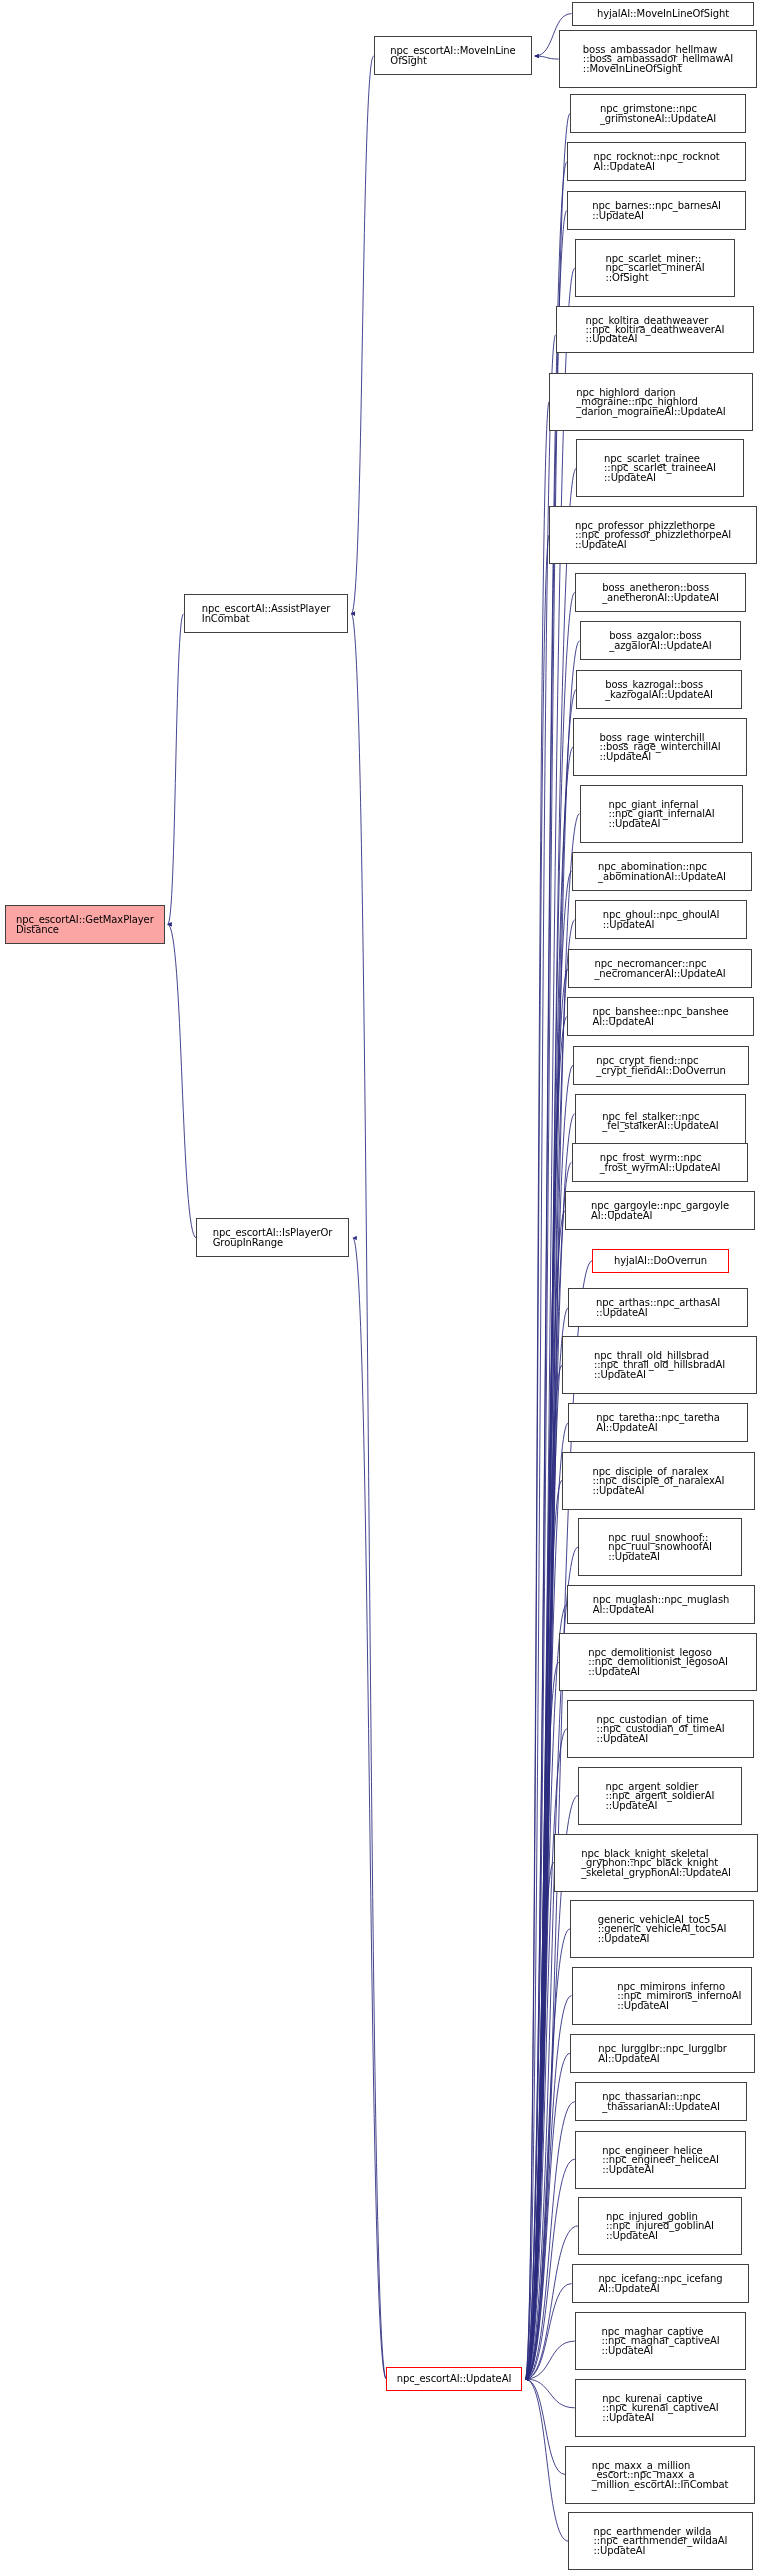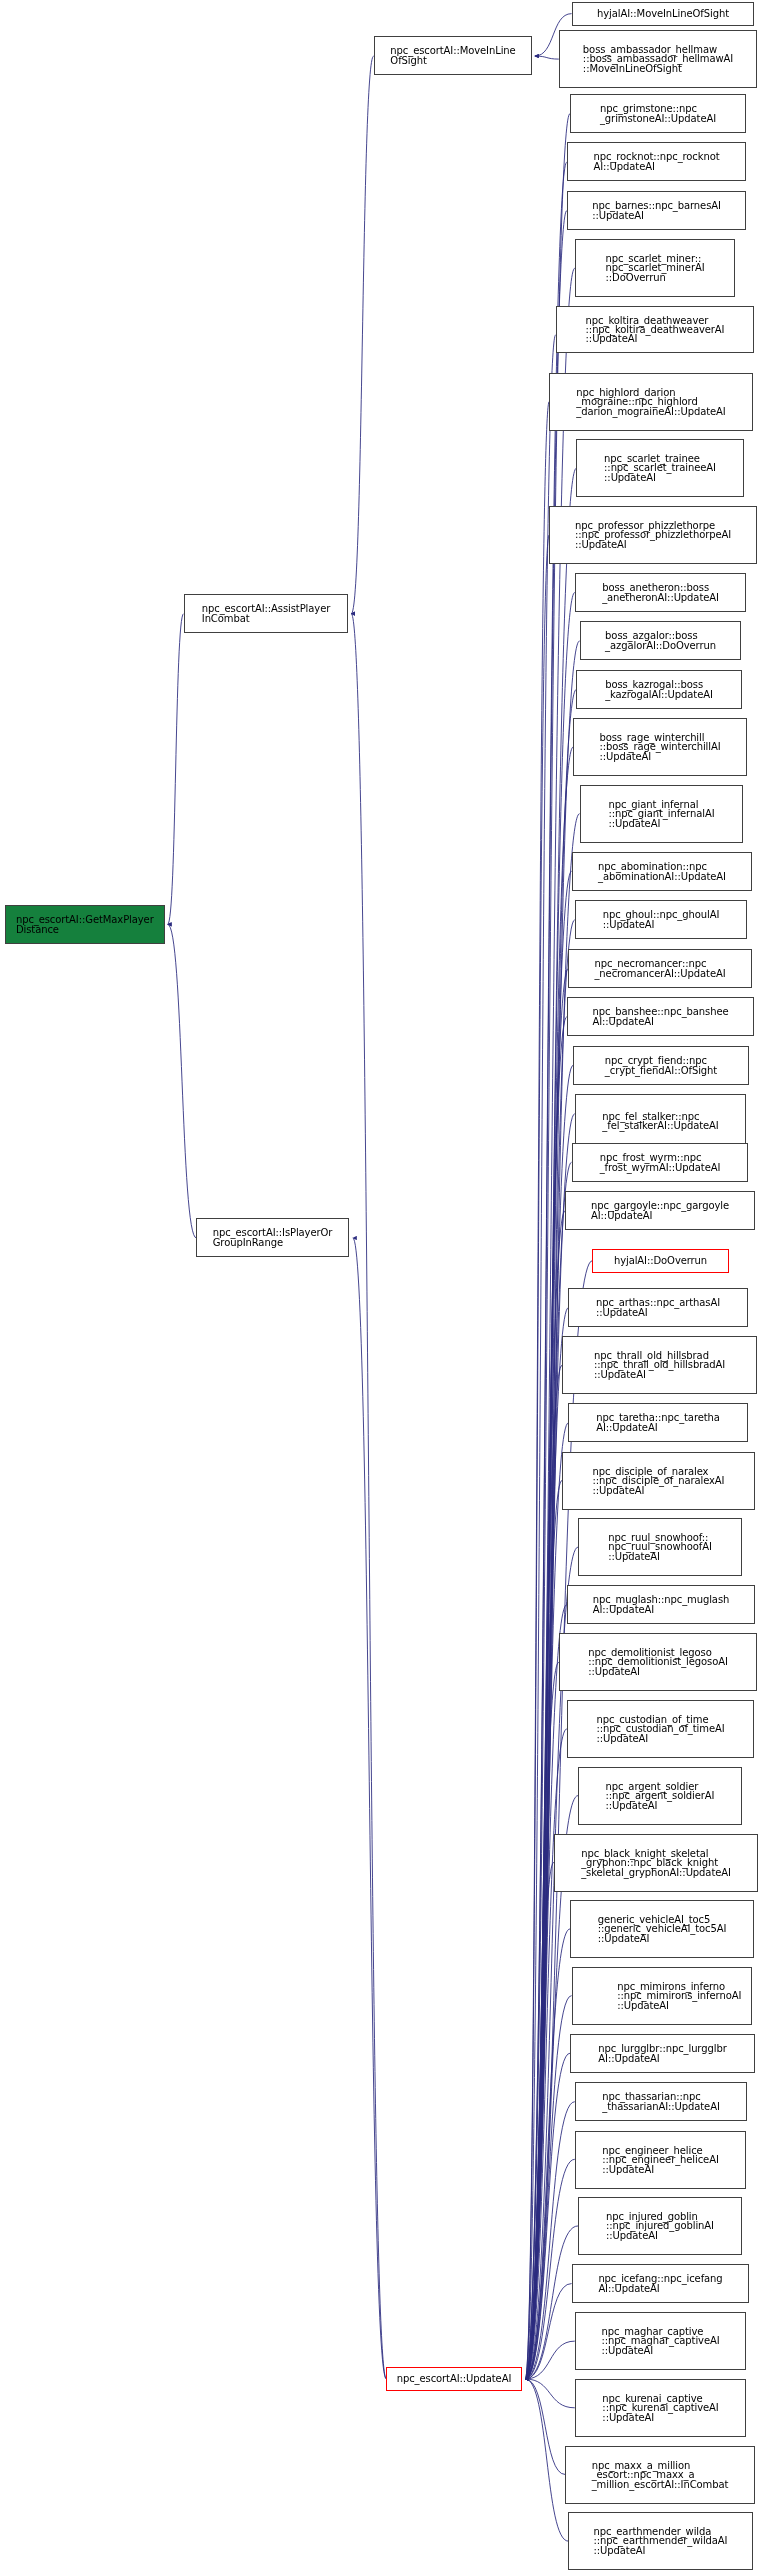--- a/index.html
+++ b/index.html
@@ -38,21 +38,21 @@
     font-family: "DejaVu Sans", sans-serif;
     font-size: 10px;
     line-height: 9.2px;
     letter-spacing: -0.1px;
     padding: 0.8px 1.6px;
     white-space: pre-line;
     overflow: hidden;
     z-index: 2;
   }
   .node.current {
-    background: #15803d;
+    background: #fca5a5;
     border-color: #404040;
   }
   .node.highlight {
     border: 1.2px solid #ff0000;
     background: #ffffff;
   }
 </style>
 </head>
 <body>
 
@@ -130,55 +130,55 @@
 ::boss_ambassador_hellmawAI
 ::MoveInLineOfSight</div>
     <div class="node" style="left: 570px; top: 94px; width: 176px; height: 39px;">npc_grimstone::npc
 _grimstoneAI::UpdateAI</div>
     <div class="node" style="left: 567px; top: 142px; width: 179px; height: 39px;">npc_rocknot::npc_rocknot
 AI::UpdateAI</div>
     <div class="node" style="left: 567px; top: 191px; width: 179px; height: 39px;">npc_barnes::npc_barnesAI
 ::UpdateAI</div>
     <div class="node" style="left: 575px; top: 239px; width: 160px; height: 58px;">npc_scarlet_miner::
 npc_scarlet_minerAI
-::DoOverrun</div>
+::OfSight</div>
     <div class="node" style="left: 556px; top: 306px; width: 198px; height: 47px;">npc_koltira_deathweaver
 ::npc_koltira_deathweaverAI
 ::UpdateAI</div>
     <div class="node" style="left: 549px; top: 373px; width: 204px; height: 58px;">npc_highlord_darion
 _mograine::npc_highlord
 _darion_mograineAI::UpdateAI</div>
     <div class="node" style="left: 576px; top: 439px; width: 168px; height: 58px;">npc_scarlet_trainee
 ::npc_scarlet_traineeAI
 ::UpdateAI</div>
     <div class="node" style="left: 549px; top: 506px; width: 208px; height: 58px;">npc_professor_phizzlethorpe
 ::npc_professor_phizzlethorpeAI
 ::UpdateAI</div>
     <div class="node" style="left: 575px; top: 573px; width: 171px; height: 39px;">boss_anetheron::boss
 _anetheronAI::UpdateAI</div>
     <div class="node" style="left: 580px; top: 621px; width: 161px; height: 39px;">boss_azgalor::boss
-_azgalorAI::DoOverrun</div>
+_azgalorAI::UpdateAI</div>
     <div class="node" style="left: 576px; top: 670px; width: 166px; height: 39px;">boss_kazrogal::boss
 _kazrogalAI::UpdateAI</div>
     <div class="node" style="left: 573px; top: 718px; width: 174px; height: 58px;">boss_rage_winterchill
 ::boss_rage_winterchillAI
 ::UpdateAI</div>
     <div class="node" style="left: 580px; top: 785px; width: 163px; height: 58px;">npc_giant_infernal
 ::npc_giant_infernalAI
 ::UpdateAI</div>
     <div class="node" style="left: 572px; top: 852px; width: 180px; height: 39px;">npc_abomination::npc
 _abominationAI::UpdateAI</div>
     <div class="node" style="left: 575px; top: 900px; width: 172px; height: 39px;">npc_ghoul::npc_ghoulAI
 ::UpdateAI</div>
     <div class="node" style="left: 568px; top: 949px; width: 184px; height: 39px;">npc_necromancer::npc
 _necromancerAI::UpdateAI</div>
     <div class="node" style="left: 567px; top: 997px; width: 187px; height: 39px;">npc_banshee::npc_banshee
 AI::UpdateAI</div>
     <div class="node" style="left: 573px; top: 1046px; width: 176px; height: 39px;">npc_crypt_fiend::npc
-_crypt_fiendAI::OfSight</div>
+_crypt_fiendAI::DoOverrun</div>
     <div class="node" style="left: 575px; top: 1094px; width: 171px; height: 54px;">npc_fel_stalker::npc
 _fel_stalkerAI::UpdateAI</div>
     <div class="node" style="left: 572px; top: 1143px; width: 176px; height: 39px;">npc_frost_wyrm::npc
 _frost_wyrmAI::UpdateAI</div>
     <div class="node" style="left: 565px; top: 1191px; width: 190px; height: 39px;">npc_gargoyle::npc_gargoyle
 AI::UpdateAI</div>
     <div class="node highlight" style="left: 592px; top: 1249px; width: 137px; height: 24px;">hyjalAI::DoOverrun</div>
     <div class="node" style="left: 568px; top: 1288px; width: 180px; height: 39px;">npc_arthas::npc_arthasAI
 ::UpdateAI</div>
     <div class="node" style="left: 562px; top: 1336px; width: 195px; height: 58px;">npc_thrall_old_hillsbrad

